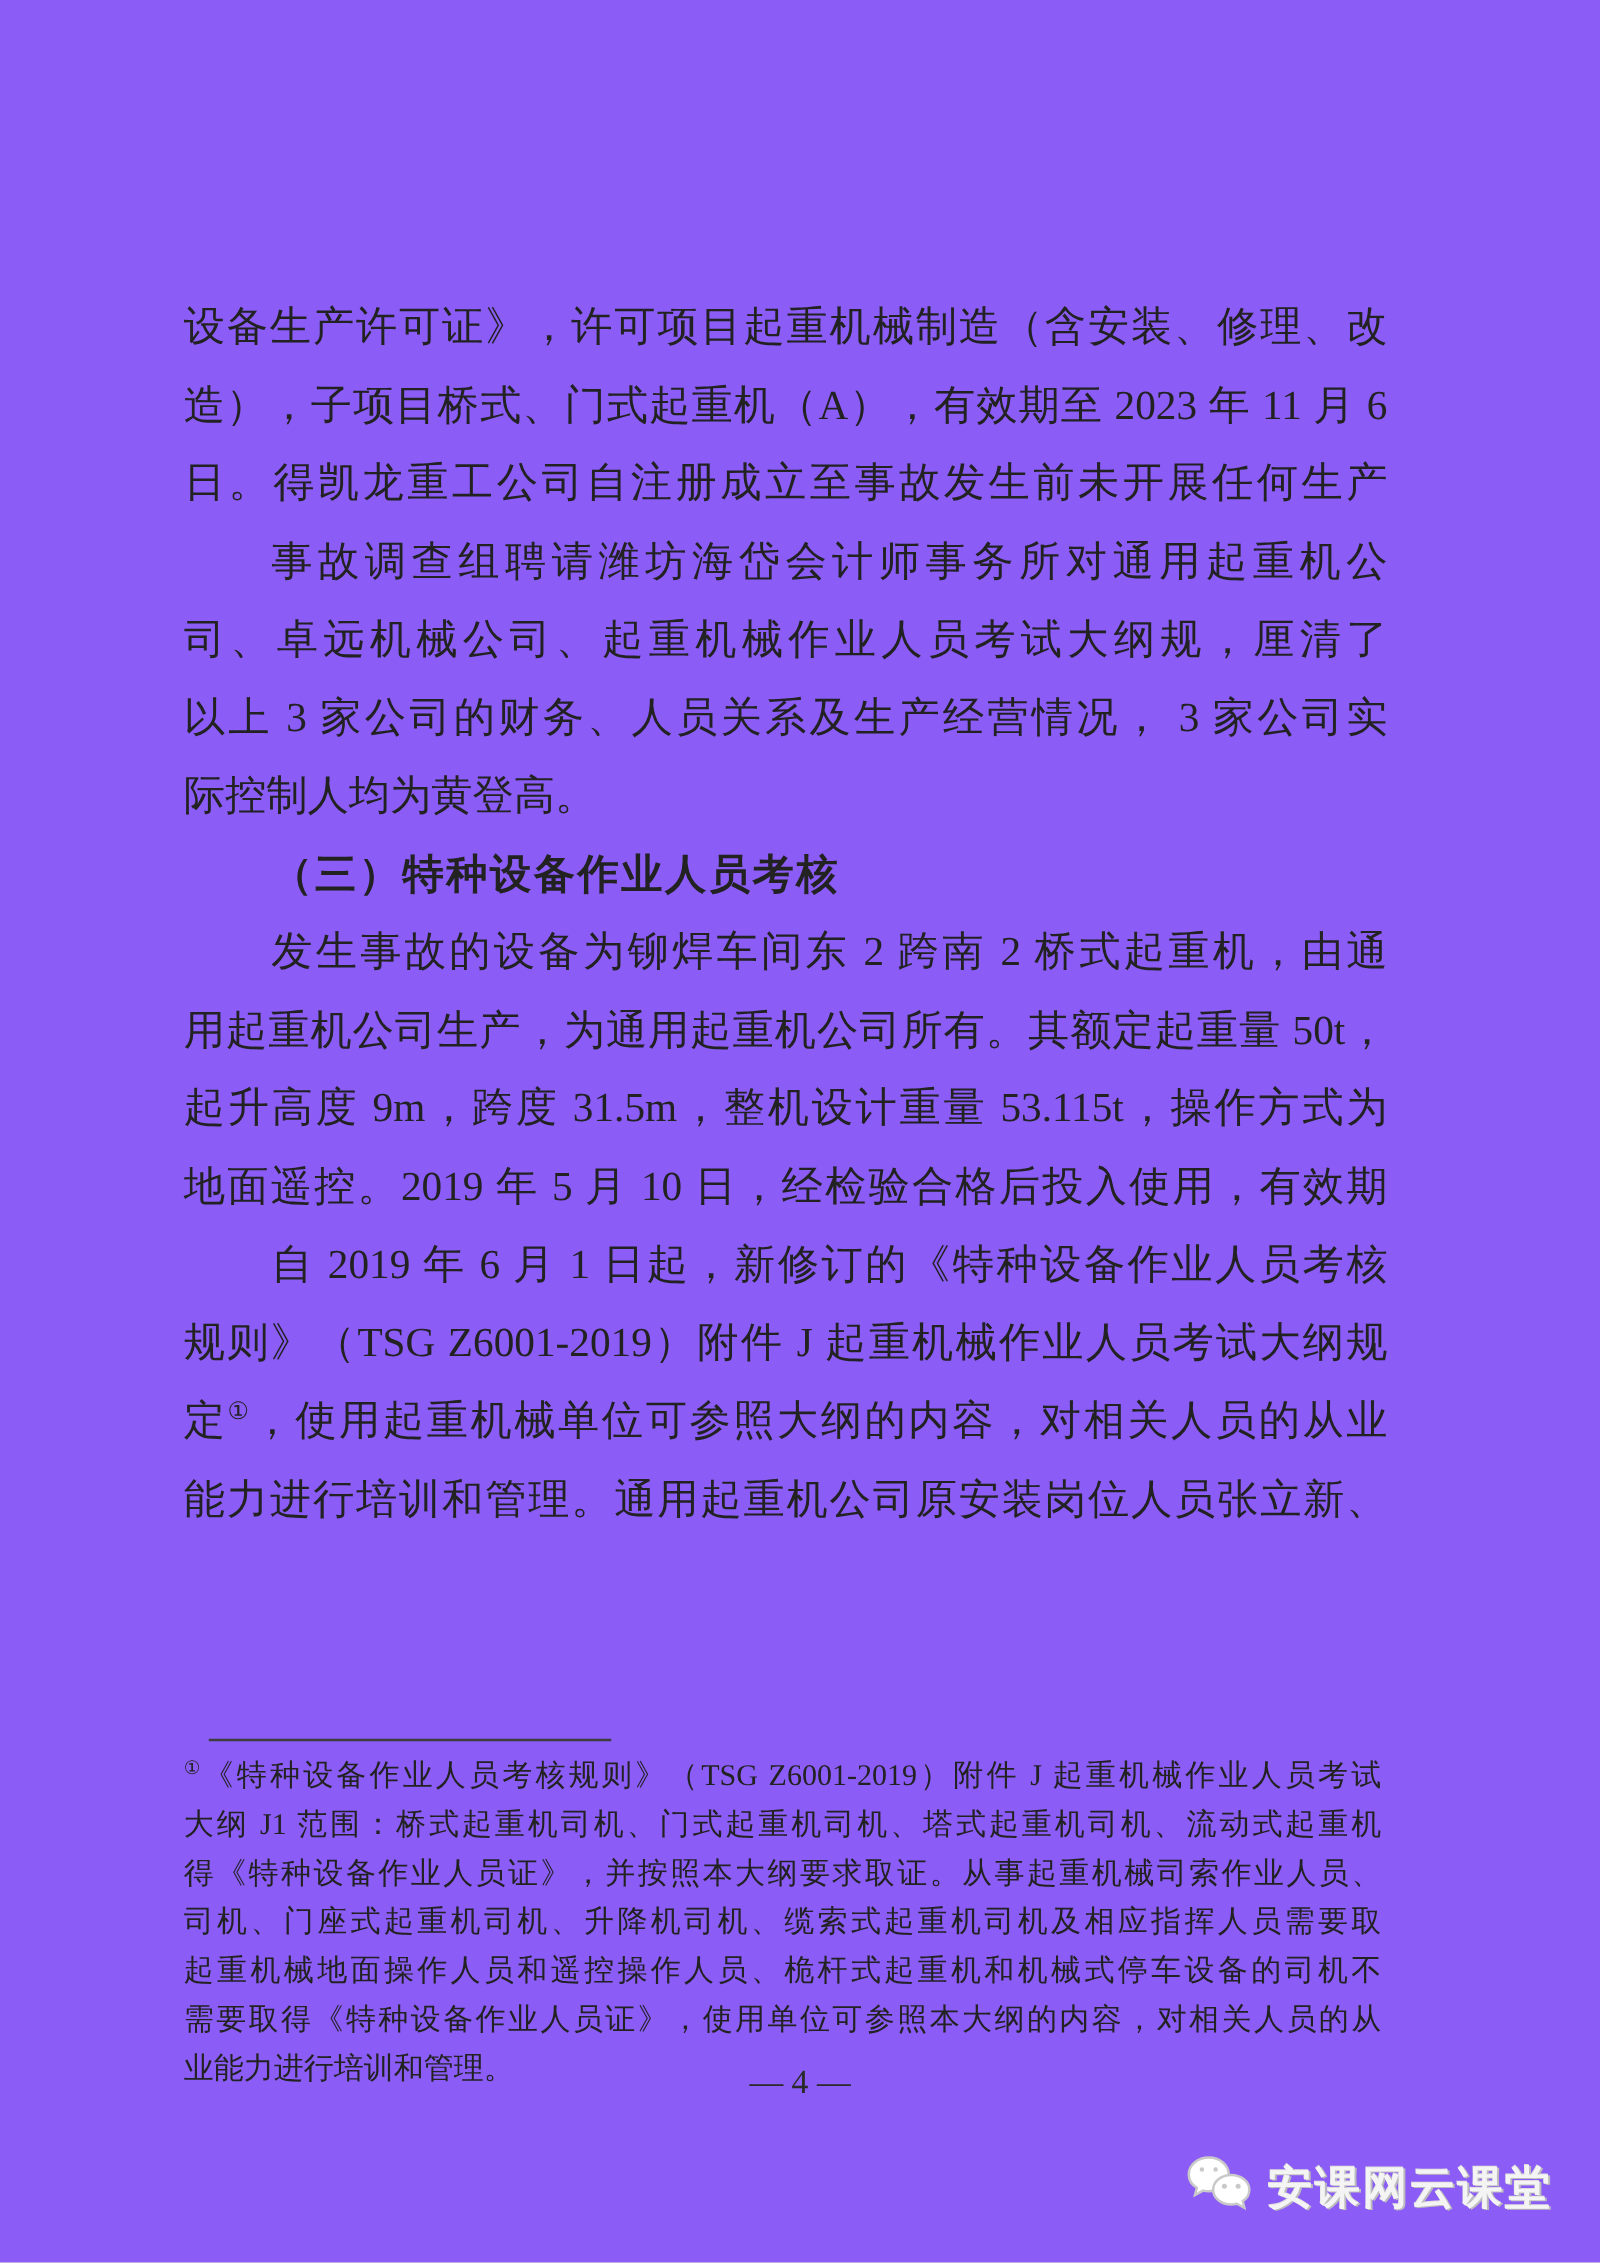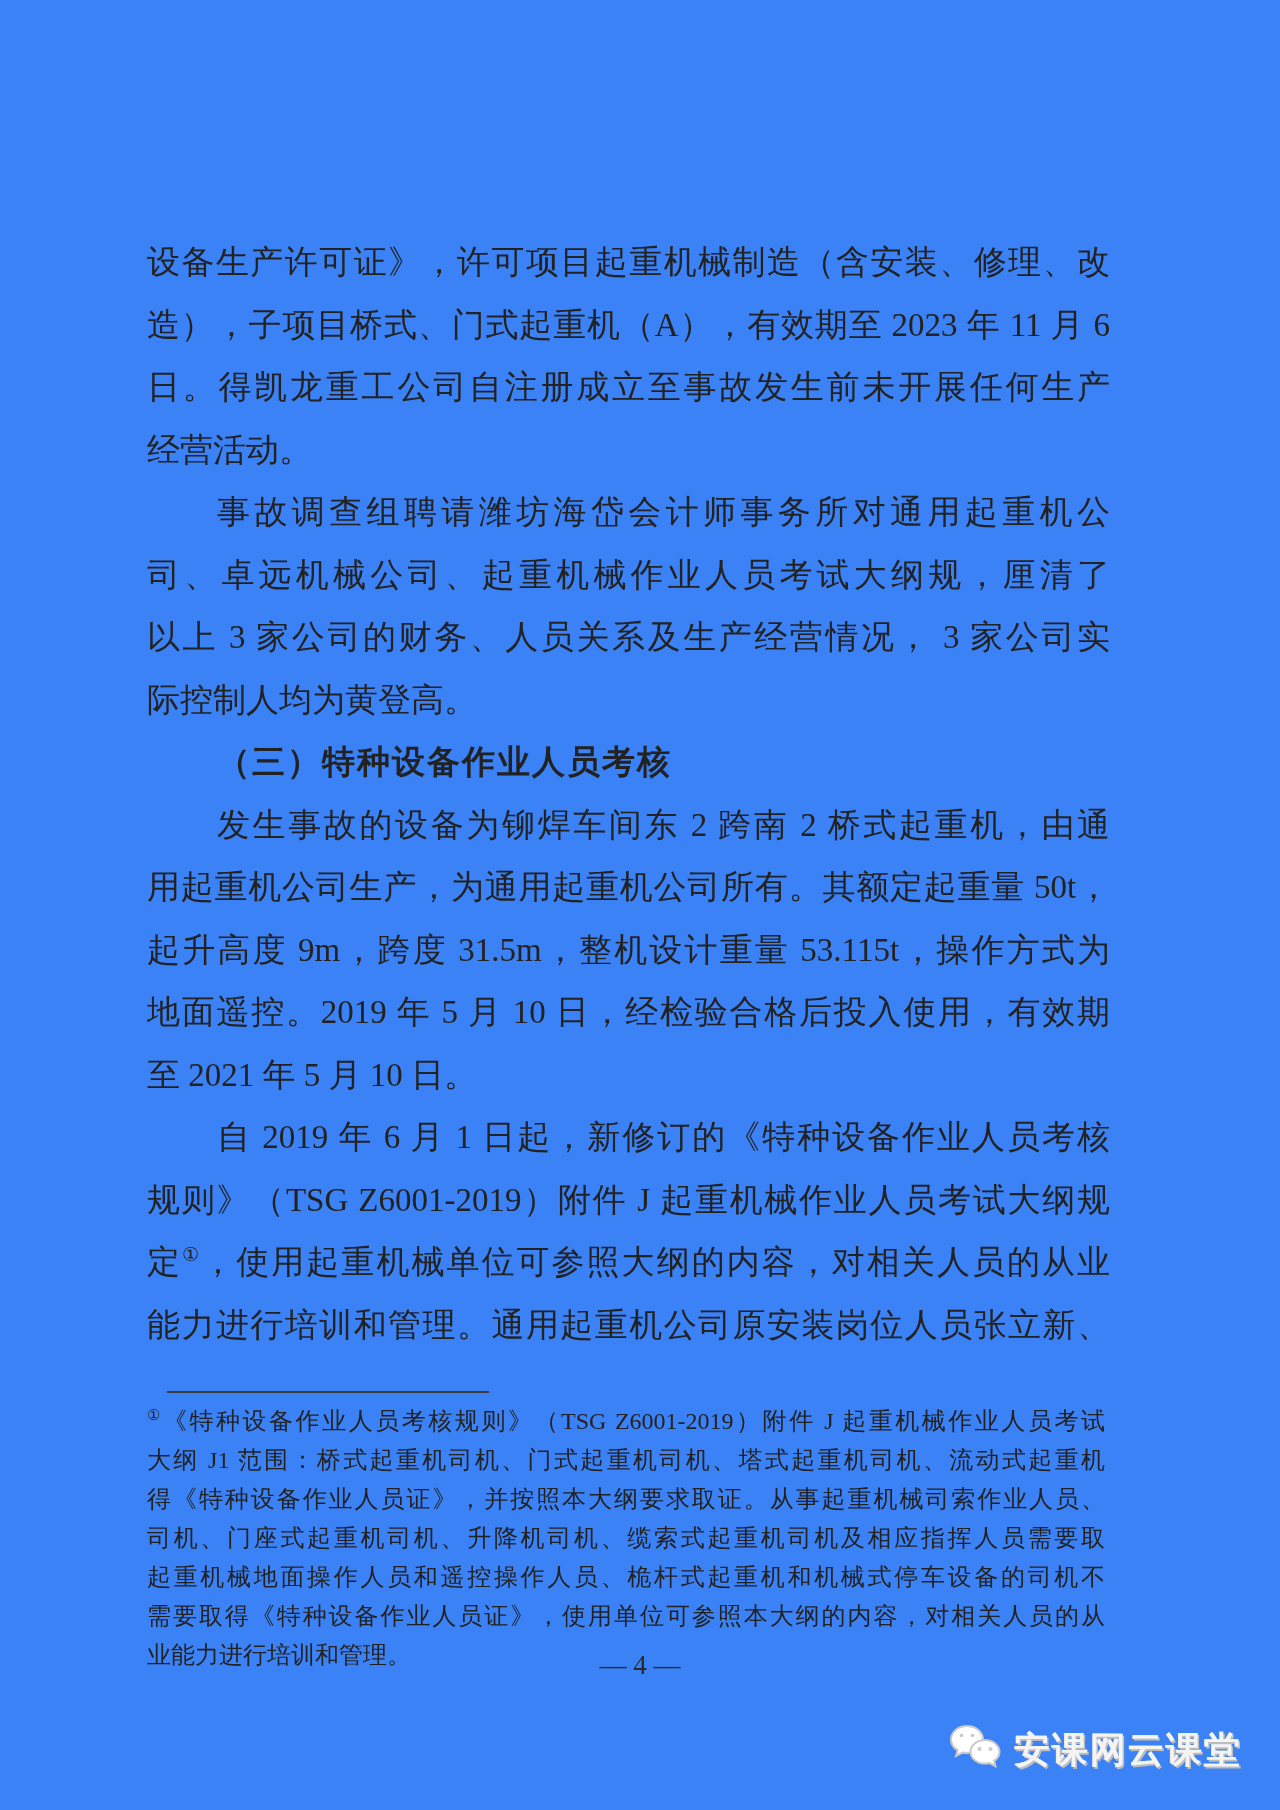--- a/index.html
+++ b/index.html
@@ -1,20 +1,20 @@
 <!DOCTYPE html>
 <html><head>
 <meta charset="utf-8">
 <style>
   html,body { margin:0; padding:0; background:#e9e9e9; }
   .page {
     position:relative;
     width:1280px; height:1810px;
     margin:0 auto;
-    background:#3b82f6;
+    background:#8b5cf6;
     overflow:hidden;
     font-family:"Liberation Serif","DejaVu Serif",serif;
     color:#222222;
   }
   
   .body-text {
     position:absolute;
     left:147px; top:231px;
     width:963px;
     font-size:33px;
@@ -93,31 +93,29 @@
 </style>
 </head>
 <body>
 
 <div class="page">
 
   <div class="body-text">
     <div class="line justify">设备生产许可证》，许可项目起重机械制造（含安装、修理、改</div>
     <div class="line justify">造），子项目桥式、门式起重机（A），有效期至 2023 年 11 月 6</div>
     <div class="line justify">日。得凯龙重工公司自注册成立至事故发生前未开展任何生产</div>
-    <div class="line">经营活动。</div>
     <div class="line justify indent">事故调查组聘请潍坊海岱会计师事务所对通用起重机公</div>
     <div class="line justify">司、卓远机械公司、起重机械作业人员考试大纲规，厘清了</div>
     <div class="line justify">以上 3 家公司的财务、人员关系及生产经营情况，  3 家公司实</div>
     <div class="line">际控制人均为黄登高。</div>
     <div class="line indent heading">（三）特种设备作业人员考核</div>
     <div class="line justify indent">发生事故的设备为铆焊车间东 2 跨南 2 桥式起重机，由通</div>
     <div class="line justify">用起重机公司生产，为通用起重机公司所有。其额定起重量 50t，</div>
     <div class="line justify">起升高度 9m，跨度 31.5m，整机设计重量 53.115t，操作方式为</div>
     <div class="line justify">地面遥控。2019 年 5 月 10 日，经检验合格后投入使用，有效期</div>
-    <div class="line">至 2021 年 5 月 10 日。</div>
     <div class="line justify indent">自 2019 年 6 月 1 日起，新修订的《特种设备作业人员考核</div>
     <div class="line justify">规则》（TSG Z6001-2019）附件 J 起重机械作业人员考试大纲规</div>
     <div class="line justify"><span>定</span><span class="sup">①</span><span>，使用起重机械单位可参照大纲的内容，对相关人员的从业</span></div>
     <div class="line justify">能力进行培训和管理。通用起重机公司原安装岗位人员张立新、</div>
   </div>
 
   <div class="footnote-divider"></div>
 
   <div class="footnote">
     <div class="fline justify"><span class="fsup">①</span><span>《特种设备作业人员考核规则》（TSG Z6001-2019）附件 J 起重机械作业人员考试</span></div>

